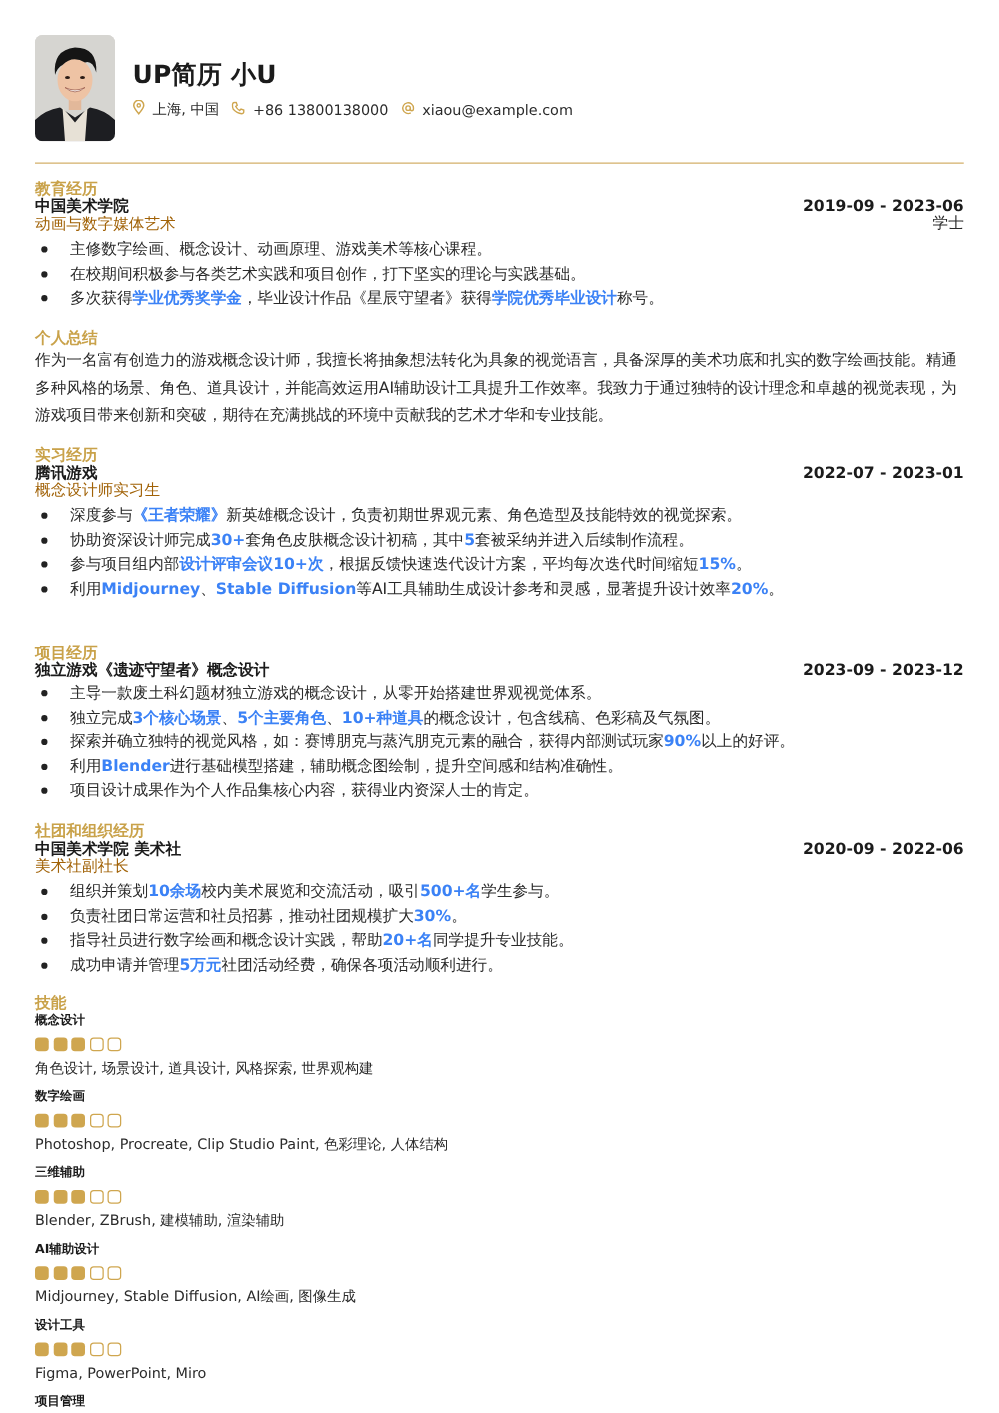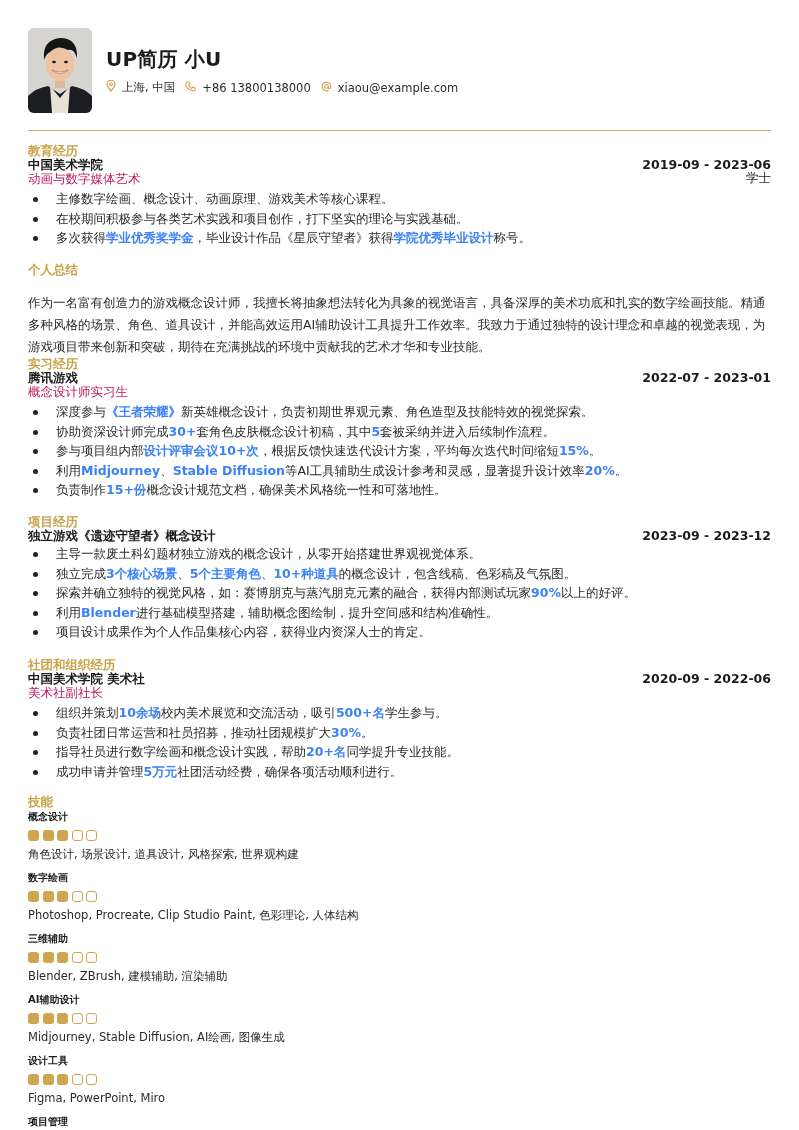--- a/index.html
+++ b/index.html
@@ -27,21 +27,21 @@
       display: flex; align-items: center; font-size: 11.5px; color: #2b2b2b;
     }
     .contact { display: flex; align-items: center; margin-right: 10px; }
     .contact svg { margin-right: 6px; }
     .divider { position: absolute; left: 0; right: 0; top: 130px; height: 1px; background: #d4b06a; }
 
     
     .section-title { color: #c9a24a; font-size: 12.5px; font-weight: bold; line-height: 14px; }
     .entry-head { display: flex; justify-content: space-between; align-items: flex-start; }
     .entry-title { font-weight: bold; font-size: 12.5px; line-height: 14px; color: #1b1b1b; }
-    .entry-sub { font-size: 12.5px; line-height: 14px; color: #be185d; }
+    .entry-sub { font-size: 12.5px; line-height: 14px; color: #a16207; }
     .entry-date { font-weight: bold; font-size: 12.5px; line-height: 14px; text-align: right; color: #1b1b1b; }
     .entry-degree { font-size: 12.5px; line-height: 12px; text-align: right; color: #2a2a2a; }
     ul.bullets { list-style: none; }
     ul.bullets li {
       position: relative; padding-left: 28px; font-size: 12.5px; line-height: 19.5px; color: #2a2a2a;
     }
     ul.bullets li::before {
       content: ""; position: absolute; left: 5px; top: 8px; width: 5px; height: 5px; border-radius: 50%; background: #222;
     }
     ul.bullets li b { color: #3b82f6; }
@@ -123,38 +123,37 @@
     </div>
     <ul class="bullets" style="margin-top:3px;">
         <li><span>主修数字绘画、概念设计、动画原理、游戏美术等核心课程。</span></li>
         <li><span>在校期间积极参与各类艺术实践和项目创作，打下坚实的理论与实践基础。</span></li>
         <li><span>多次获得</span><b>学业优秀奖学金</b><span>，毕业设计作品《星辰守望者》获得</span><b>学院优秀毕业设计</b><span>称号。</span></li>
       </ul>
   </div>
 
   <div class="sec" style="top:263px;">
     <div class="section-title">个人总结</div>
-    <div class="summary" style="margin-top:15px;">作为一名富有创造力的游戏概念设计师，我擅长将抽象想法转化为具象的视觉语言，具备深厚的美术功底和扎实的数字绘画技能。精通多种风格的场景、角色、道具设计，并能高效运用AI辅助设计工具提升工作效率。我致力于通过独特的设计理念和卓越的视觉表现，为游戏项目带来创新和突破，期待在充满挑战的环境中贡献我的艺术才华和专业技能。</div>
+    <div class="summary" style="margin-top:0px;">作为一名富有创造力的游戏概念设计师，我擅长将抽象想法转化为具象的视觉语言，具备深厚的美术功底和扎实的数字绘画技能。精通多种风格的场景、角色、道具设计，并能高效运用AI辅助设计工具提升工作效率。我致力于通过独特的设计理念和卓越的视觉表现，为游戏项目带来创新和突破，期待在充满挑战的环境中贡献我的艺术才华和专业技能。</div>
   </div>
 
   <div class="sec" style="top:357px;">
     <div class="section-title">实习经历</div>
     <div class="entry-head">
       <div>
         <div class="entry-title">腾讯游戏</div>
         <div class="entry-sub">概念设计师实习生</div>
       </div>
       <div class="entry-date">2022-07 - 2023-01</div>
     </div>
     <ul class="bullets" style="margin-top:3px;">
         <li><span>深度参与</span><b>《王者荣耀》</b><span>新英雄概念设计，负责初期世界观元素、角色造型及技能特效的视觉探索。</span></li>
         <li><span>协助资深设计师完成</span><b>30+</b><span>套角色皮肤概念设计初稿，其中</span><b>5</b><span>套被采纳并进入后续制作流程。</span></li>
         <li><span>参与项目组内部</span><b>设计评审会议10+次</b><span>，根据反馈快速迭代设计方案，平均每次迭代时间缩短</span><b>15%</b><span>。</span></li>
         <li><span>利用</span><b>Midjourney</b><span>、</span><b>Stable Diffusion</b><span>等AI工具辅助生成设计参考和灵感，显著提升设计效率</span><b>20%</b><span>。</span></li>
-        <li><span>负责制作</span><b>15+份</b><span>概念设计规范文档，确保美术风格统一性和可落地性。</span></li>
       </ul>
   </div>
 
   <div class="sec" style="top:515px;">
     <div class="section-title">项目经历</div>
     <div class="entry-head">
       <div class="entry-title">独立游戏《遗迹守望者》概念设计</div>
       <div class="entry-date">2023-09 - 2023-12</div>
     </div>
     <ul class="bullets" style="margin-top:1px;">

